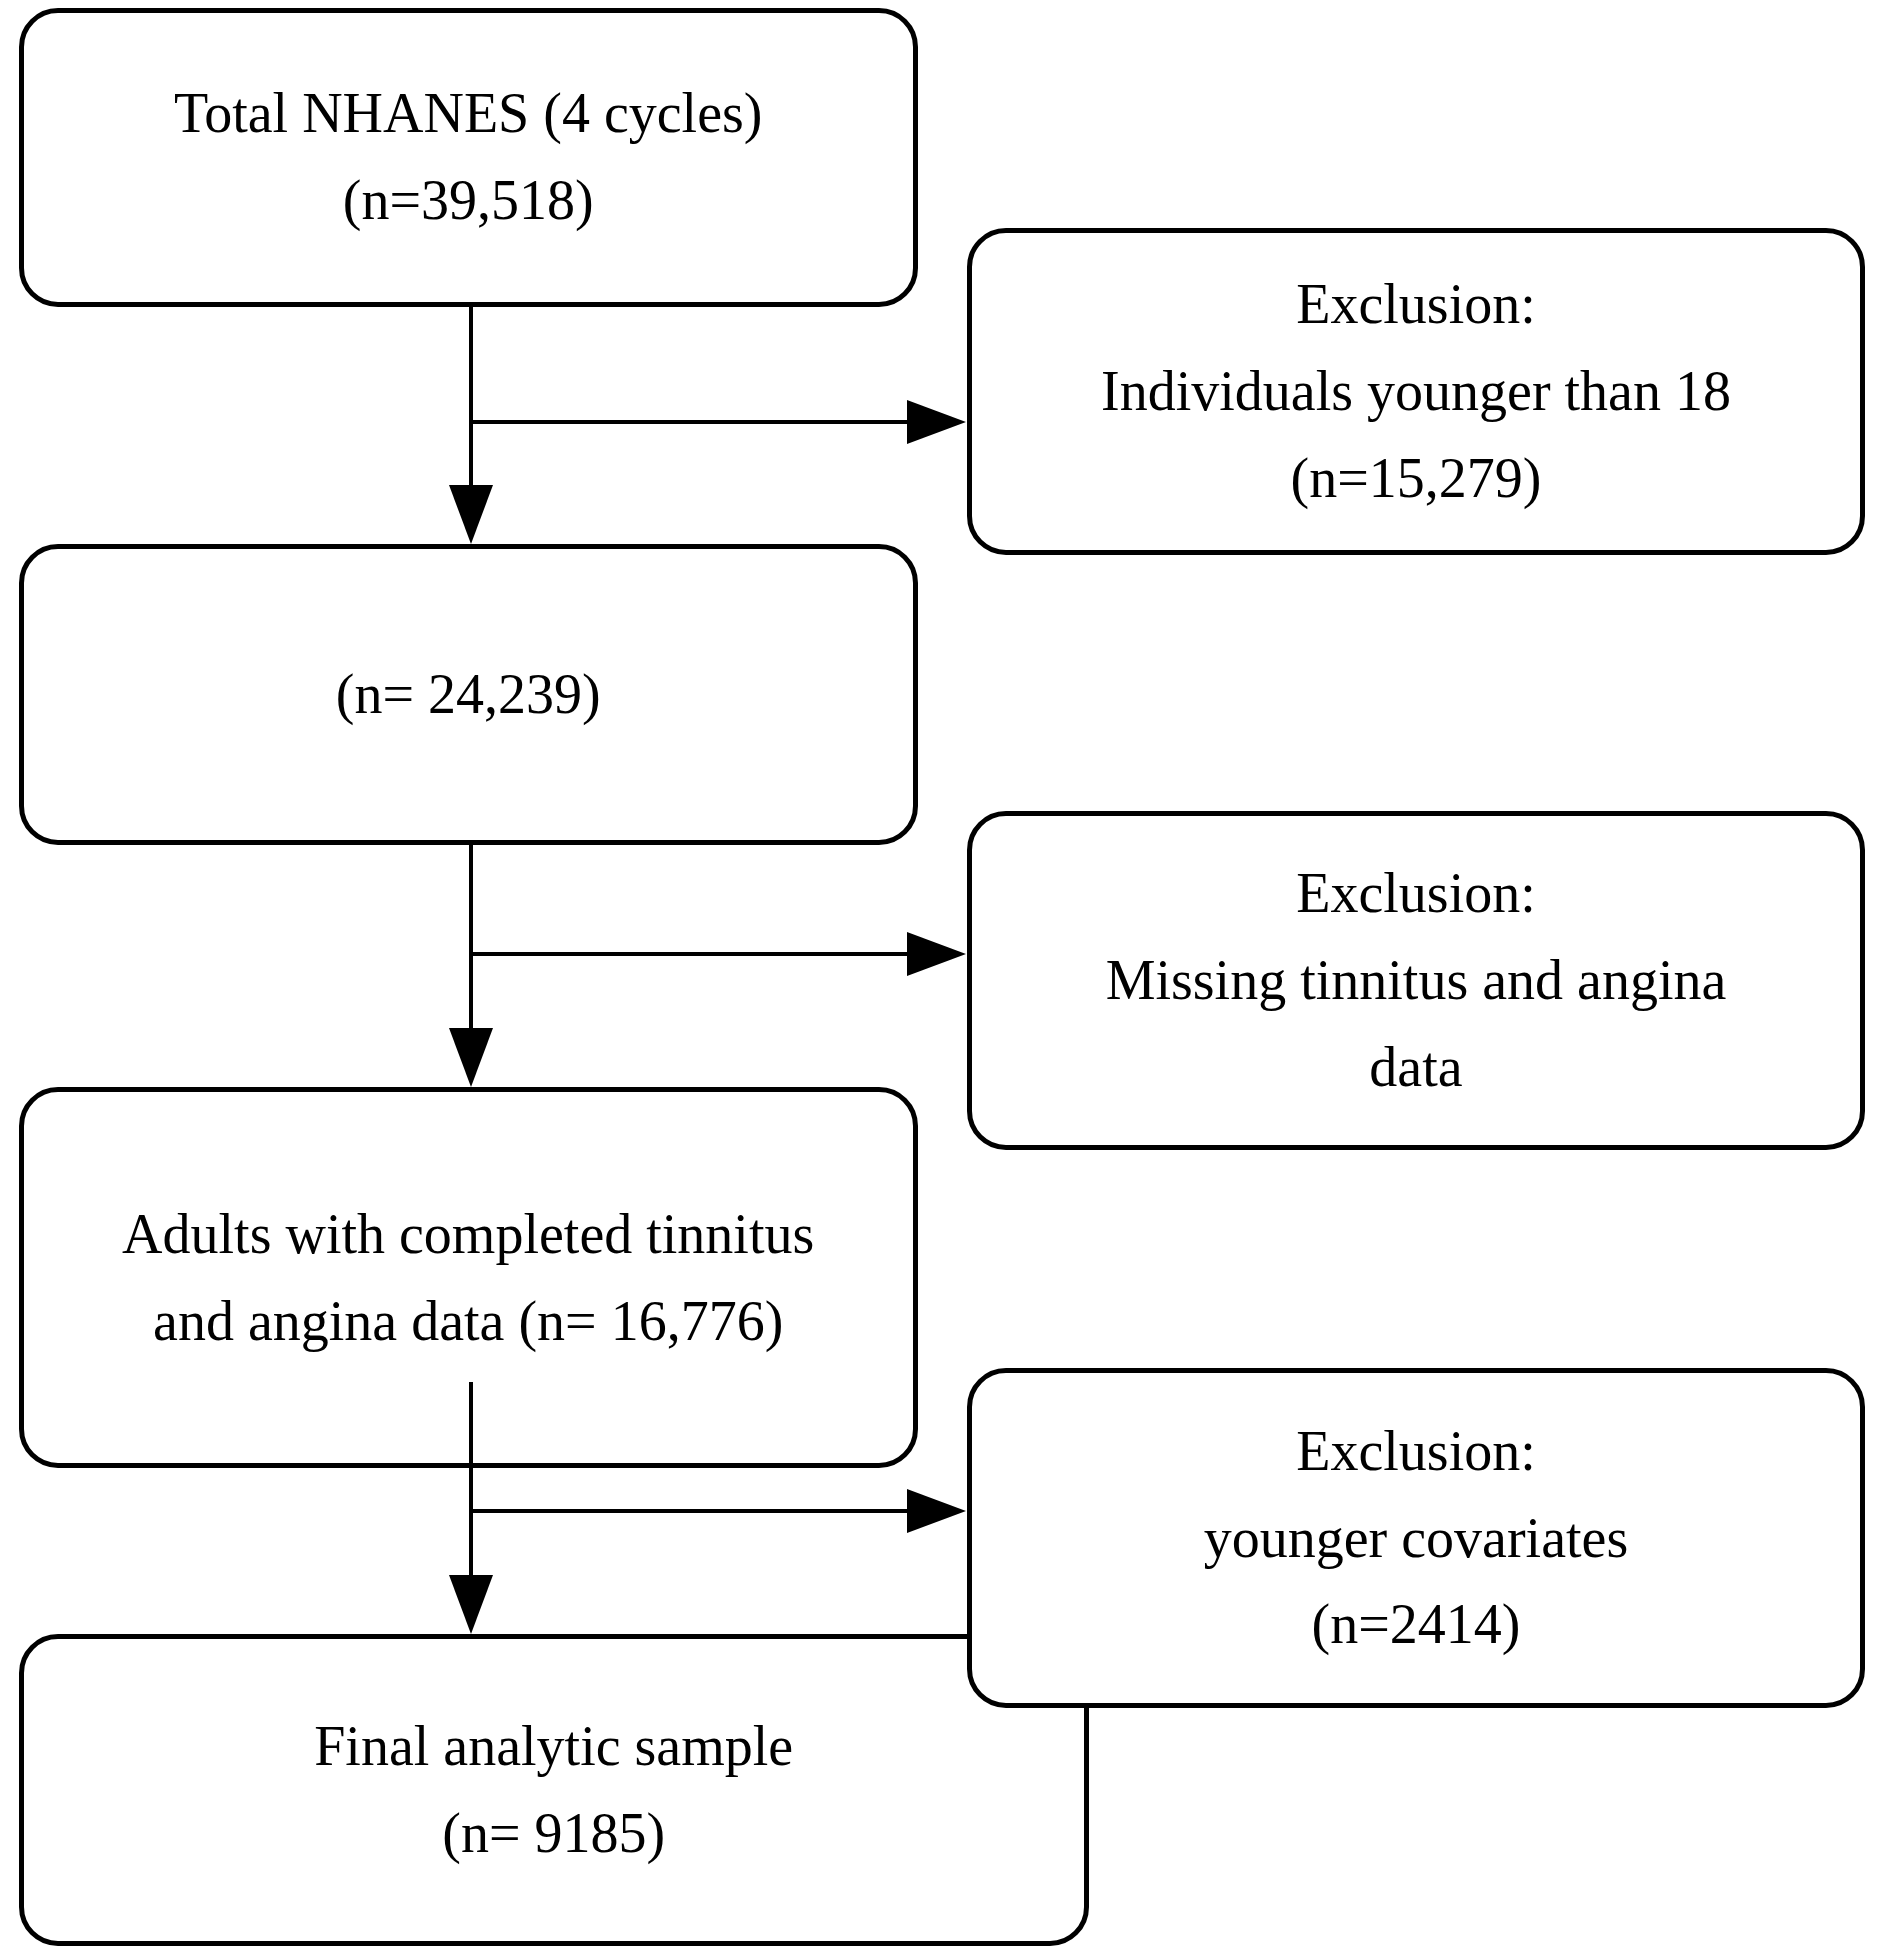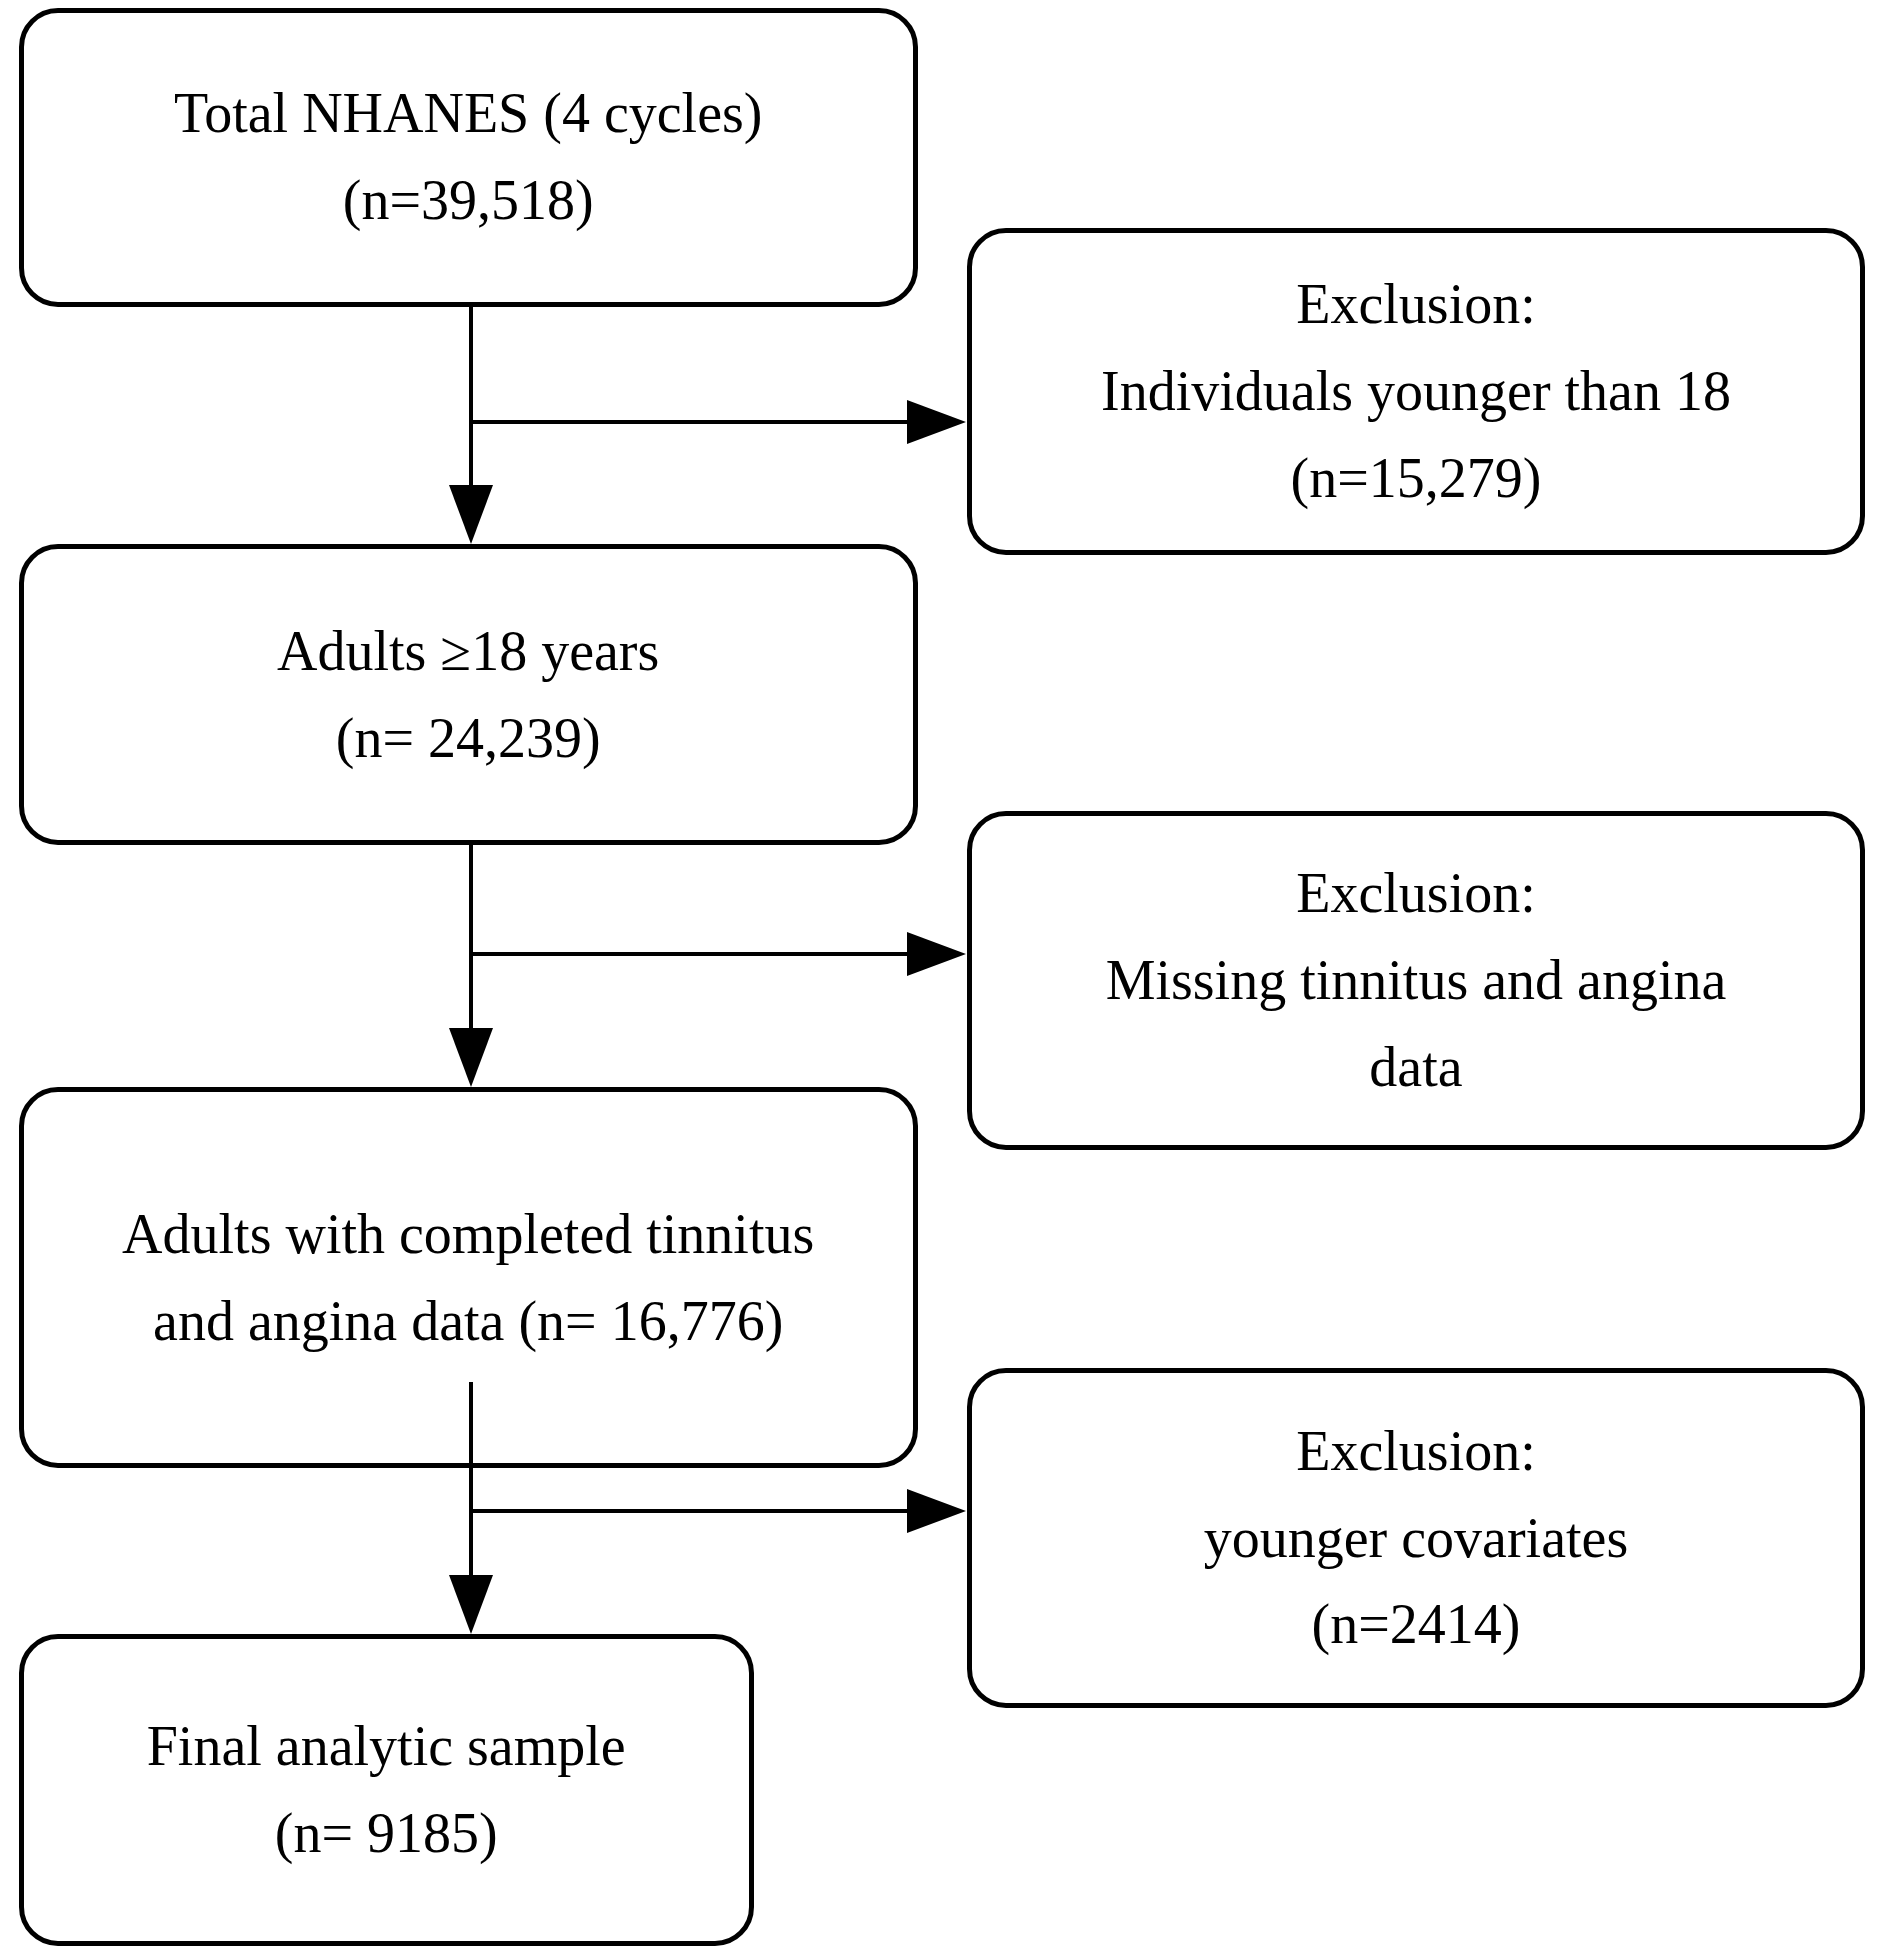--- a/index.html
+++ b/index.html
@@ -29,21 +29,21 @@
   }
   .box .line {
     font-size: 56px;
     line-height: 1.55;
     white-space: nowrap;
   }
   
   #box-total    { left: 18.7px;  top: 7.5px;   width: 899px; height: 299px; }
   #box-adults   { left: 18.7px;  top: 544px;  width: 899px; height: 301px; }
   #box-complete { left: 18.7px;  top: 1087px; width: 899px; height: 381px; }
-  #box-final    { left: 18.7px;  top: 1634px; width: 735px; height: 312px; }
+  #box-final    { left: 18.7px;  top: 1634px; width: 1070px; height: 312px; }
   
   #box-excl1 { left: 967px; top: 228px;  width: 898px; height: 327px; }
   #box-excl2 { left: 967px; top: 811px; width: 898px; height: 339px; }
   #box-excl3 { left: 967px; top: 1368px; width: 898px; height: 340px; }
 
   .vline {
     position: absolute;
     width: 3.7px;
     background: #000000;
   }
@@ -89,21 +89,20 @@
 <body>
 
 <div id="canvas">
 
   <div class="box" id="box-total">
     <div class="line">Total NHANES (4 cycles)</div>
     <div class="line">(n=39,518)</div>
   </div>
 
   <div class="box" id="box-adults">
-    <div class="line">Adults ≥18 years</div>
     <div class="line">(n= 24,239)</div>
   </div>
 
   <div class="box" id="box-complete">
     <div class="line">Adults with completed tinnitus</div>
     <div class="line">and angina data (n= 16,776)</div>
   </div>
 
   <div class="box" id="box-final">
     <div class="line">Final analytic sample</div>

